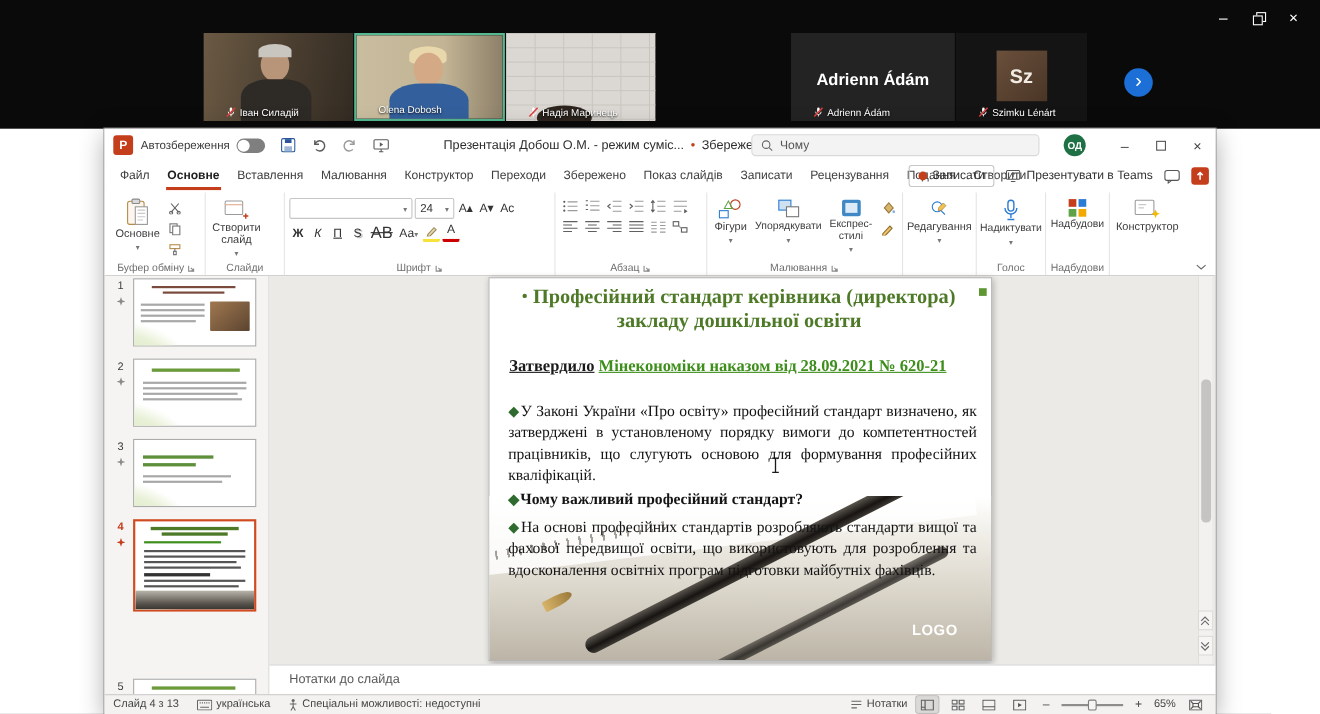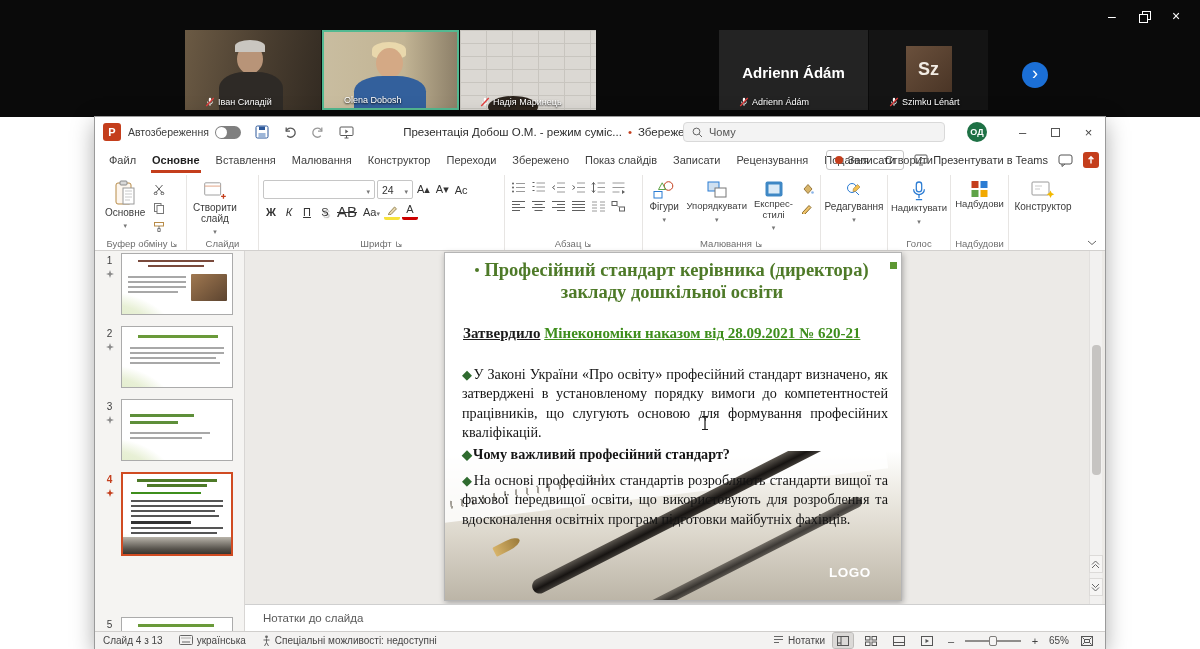--- a/index.html
+++ b/index.html
@@ -117,21 +117,21 @@
 
 .vscroll{position:absolute;left:994px;top:134px;width:13px;height:353px;background:#f2f1f0;border-left:1px solid #e2e0de}
 .vthumb{position:absolute;left:2px;top:94px;width:9px;height:130px;background:#c6c4c2;border-radius:4px}
 .navcol{position:absolute;left:993px;top:438px;width:15px;display:flex;flex-direction:column;gap:5px;align-items:center;z-index:2}
 .navb{width:14px;height:18px;background:#f6f5f4;border:1px solid #dcdad8;display:flex;align-items:center;justify-content:center}
 
 
 .notes{position:absolute;left:150px;top:487px;width:860px;height:27px;background:#fff;border-top:1px solid #cfcfcf;display:flex;align-items:center;padding-left:18px;color:#595959;font-size:11.5px}
 .status{position:absolute;left:0;top:514px;width:1010px;height:18px;background:#f3f2f1;border-top:1px solid #d0cecc;display:flex;align-items:center;font-size:10px;color:#454545;padding:0 8px}
 .sleft{display:flex;align-items:center;gap:16px;white-space:nowrap}
-.sgrp{display:flex;align-items:flex-start;gap:4px}
+.sgrp{display:flex;align-items:center;gap:4px}
 .sright{margin-left:auto;display:flex;align-items:center;gap:8px;white-space:nowrap}
 .vbtn{width:20px;height:15px;display:flex;align-items:center;justify-content:center;border-radius:2px}
 .vbtn.activev{background:#dbd9d7;outline:1px solid #bdbbb9}
 .ztrack{position:relative;width:56px;height:2px;background:#8f8d8b}
 .zthumb{position:absolute;left:24px;top:-4px;width:8px;height:10px;background:#f6f5f4;border:1px solid #7f7d7b;border-radius:2px}
 .zbtn{width:12px;display:flex;align-items:center;justify-content:center;font-size:11px;color:#444}
 svg{display:block}
 </style>
 </head>
 <body>

